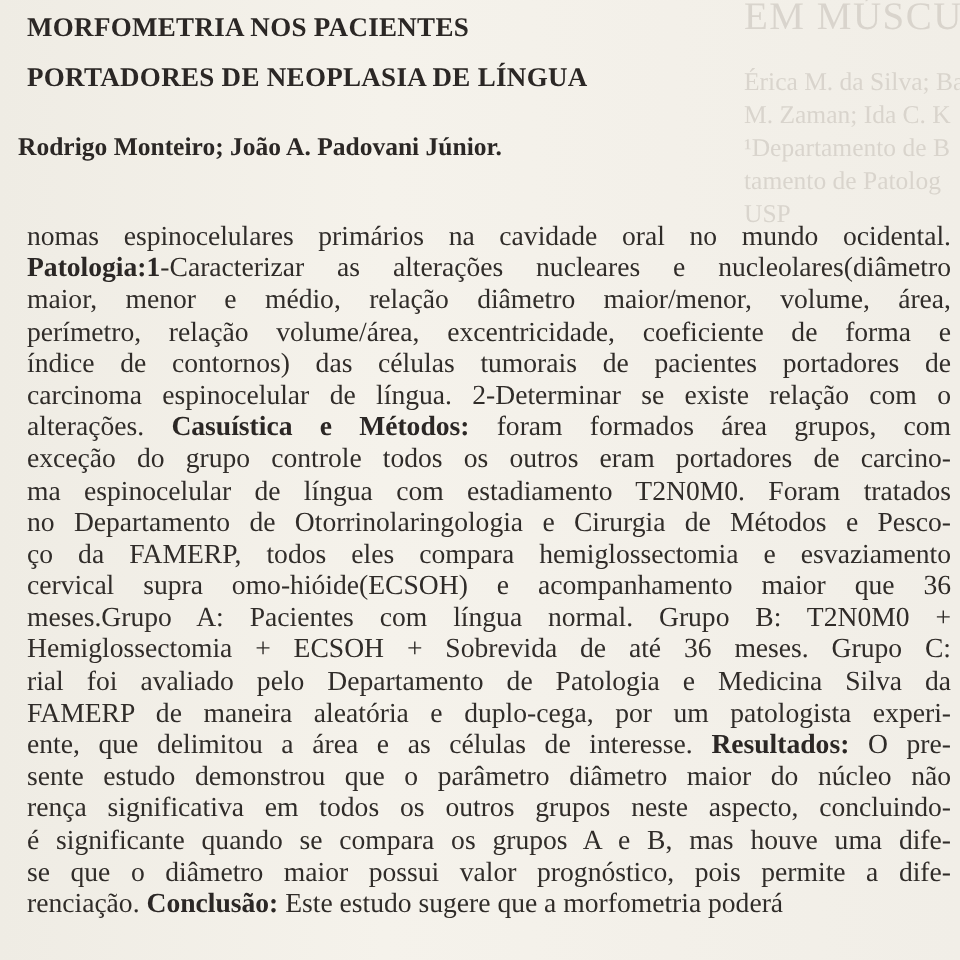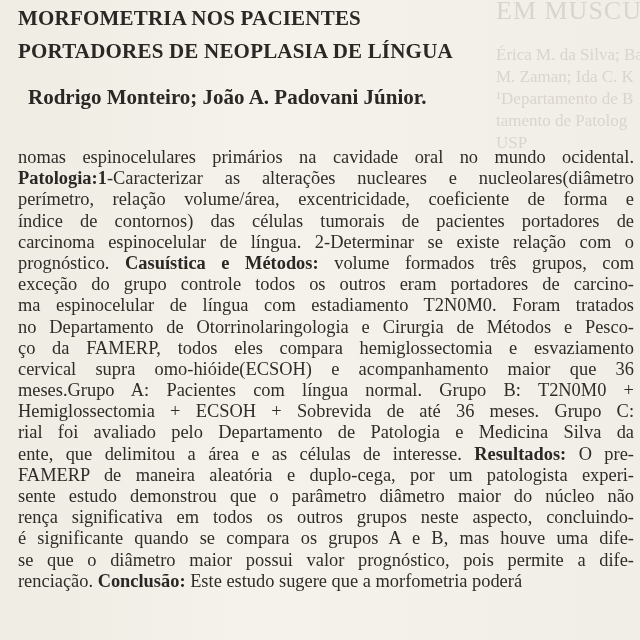--- a/index.html
+++ b/index.html
@@ -29,32 +29,32 @@
       line-height: 22px;
       white-space: nowrap;
       opacity: 0.7;
     }
     .bleed .b1 { font-size: 26px; letter-spacing: 1px; margin-top: 0px; }
     .title {
       position: absolute;
       left: 18px;
       top: 2px;
       font-weight: bold;
-      font-size: 21px;
+      font-size: 18px;
       line-height: 33px;
       letter-spacing: 0.2px;
       color: #2b2725;
       white-space: nowrap;
     }
     .authors {
       position: absolute;
-      left: 28px;
+      left: 12px;
       top: 86px;
       font-weight: bold;
-      font-size: 21px;
+      font-size: 17px;
       line-height: 23px;
       white-space: nowrap;
       color: #2b2725;
     }
     .body {
       position: absolute;
       left: 18px;
       top: 147px;
       width: 616px;
       font-size: 18.4px;
@@ -90,34 +90,35 @@
     <div>PORTADORES DE NEOPLASIA DE LÍNGUA</div>
   </div>
 
   <div class="authors">
     <div>Rodrigo Monteiro; João A. Padovani Júnior.</div>
   </div>
 
   <div class="body" id="body">
       <span class="line"><span>nomas espinocelulares primários na cavidade oral no mundo ocidental.</span></span>
       <span class="line"><b>Patologia:1</b><span>-Caracterizar as alterações nucleares e nucleolares(diâmetro</span></span>
+      <span class="line"><span>maior, menor e médio, relação diâmetro maior/menor, volume, área,</span></span>
       <span class="line"><span>perímetro, relação volume/área, excentricidade, coeficiente de forma e</span></span>
       <span class="line"><span>índice de contornos) das células tumorais de pacientes portadores de</span></span>
       <span class="line"><span>carcinoma espinocelular de língua. 2-Determinar se existe relação com o</span></span>
-      <span class="line"><span>prognóstico. </span><b>Casuística e Métodos:</b><span> volume formados três grupos, com</span></span>
+      <span class="line"><span>alterações. </span><b>Casuística e Métodos:</b><span> foram formados área grupos, com</span></span>
       <span class="line"><span>exceção do grupo controle todos os outros eram portadores de carcino-</span></span>
       <span class="line"><span>ma espinocelular de língua com estadiamento T2N0M0. Foram tratados</span></span>
       <span class="line"><span>no Departamento de Otorrinolaringologia e Cirurgia de Métodos e Pesco-</span></span>
       <span class="line"><span>ço da FAMERP, todos eles compara hemiglossectomia e esvaziamento</span></span>
       <span class="line"><span>cervical supra omo-hióide(ECSOH) e acompanhamento maior que 36</span></span>
       <span class="line"><span>meses.Grupo A: Pacientes com língua normal. Grupo B: T2N0M0 +</span></span>
       <span class="line"><span>Hemiglossectomia + ECSOH + Sobrevida de até 36 meses. Grupo C:</span></span>
       <span class="line"><span>rial foi avaliado pelo Departamento de Patologia e Medicina Silva da</span></span>
+      <span class="line"><span>FAMERP de maneira aleatória e duplo-cega, por um patologista experi-</span></span>
       <span class="line"><span>ente, que delimitou a área e as células de interesse. </span><b>Resultados:</b><span> O pre-</span></span>
-      <span class="line"><span>FAMERP de maneira aleatória e duplo-cega, por um patologista experi-</span></span>
       <span class="line"><span>sente estudo demonstrou que o parâmetro diâmetro maior do núcleo não</span></span>
       <span class="line"><span>rença significativa em todos os outros grupos neste aspecto, concluindo-</span></span>
       <span class="line"><span>é significante quando se compara os grupos A e B, mas houve uma dife-</span></span>
       <span class="line"><span>se que o diâmetro maior possui valor prognóstico, pois permite a dife-</span></span>
       <span class="line last"><span>renciação. </span><b>Conclusão:</b><span> Este estudo sugere que a morfometria poderá</span></span>
     </div>
 
 </div>
 
 </body></html>

